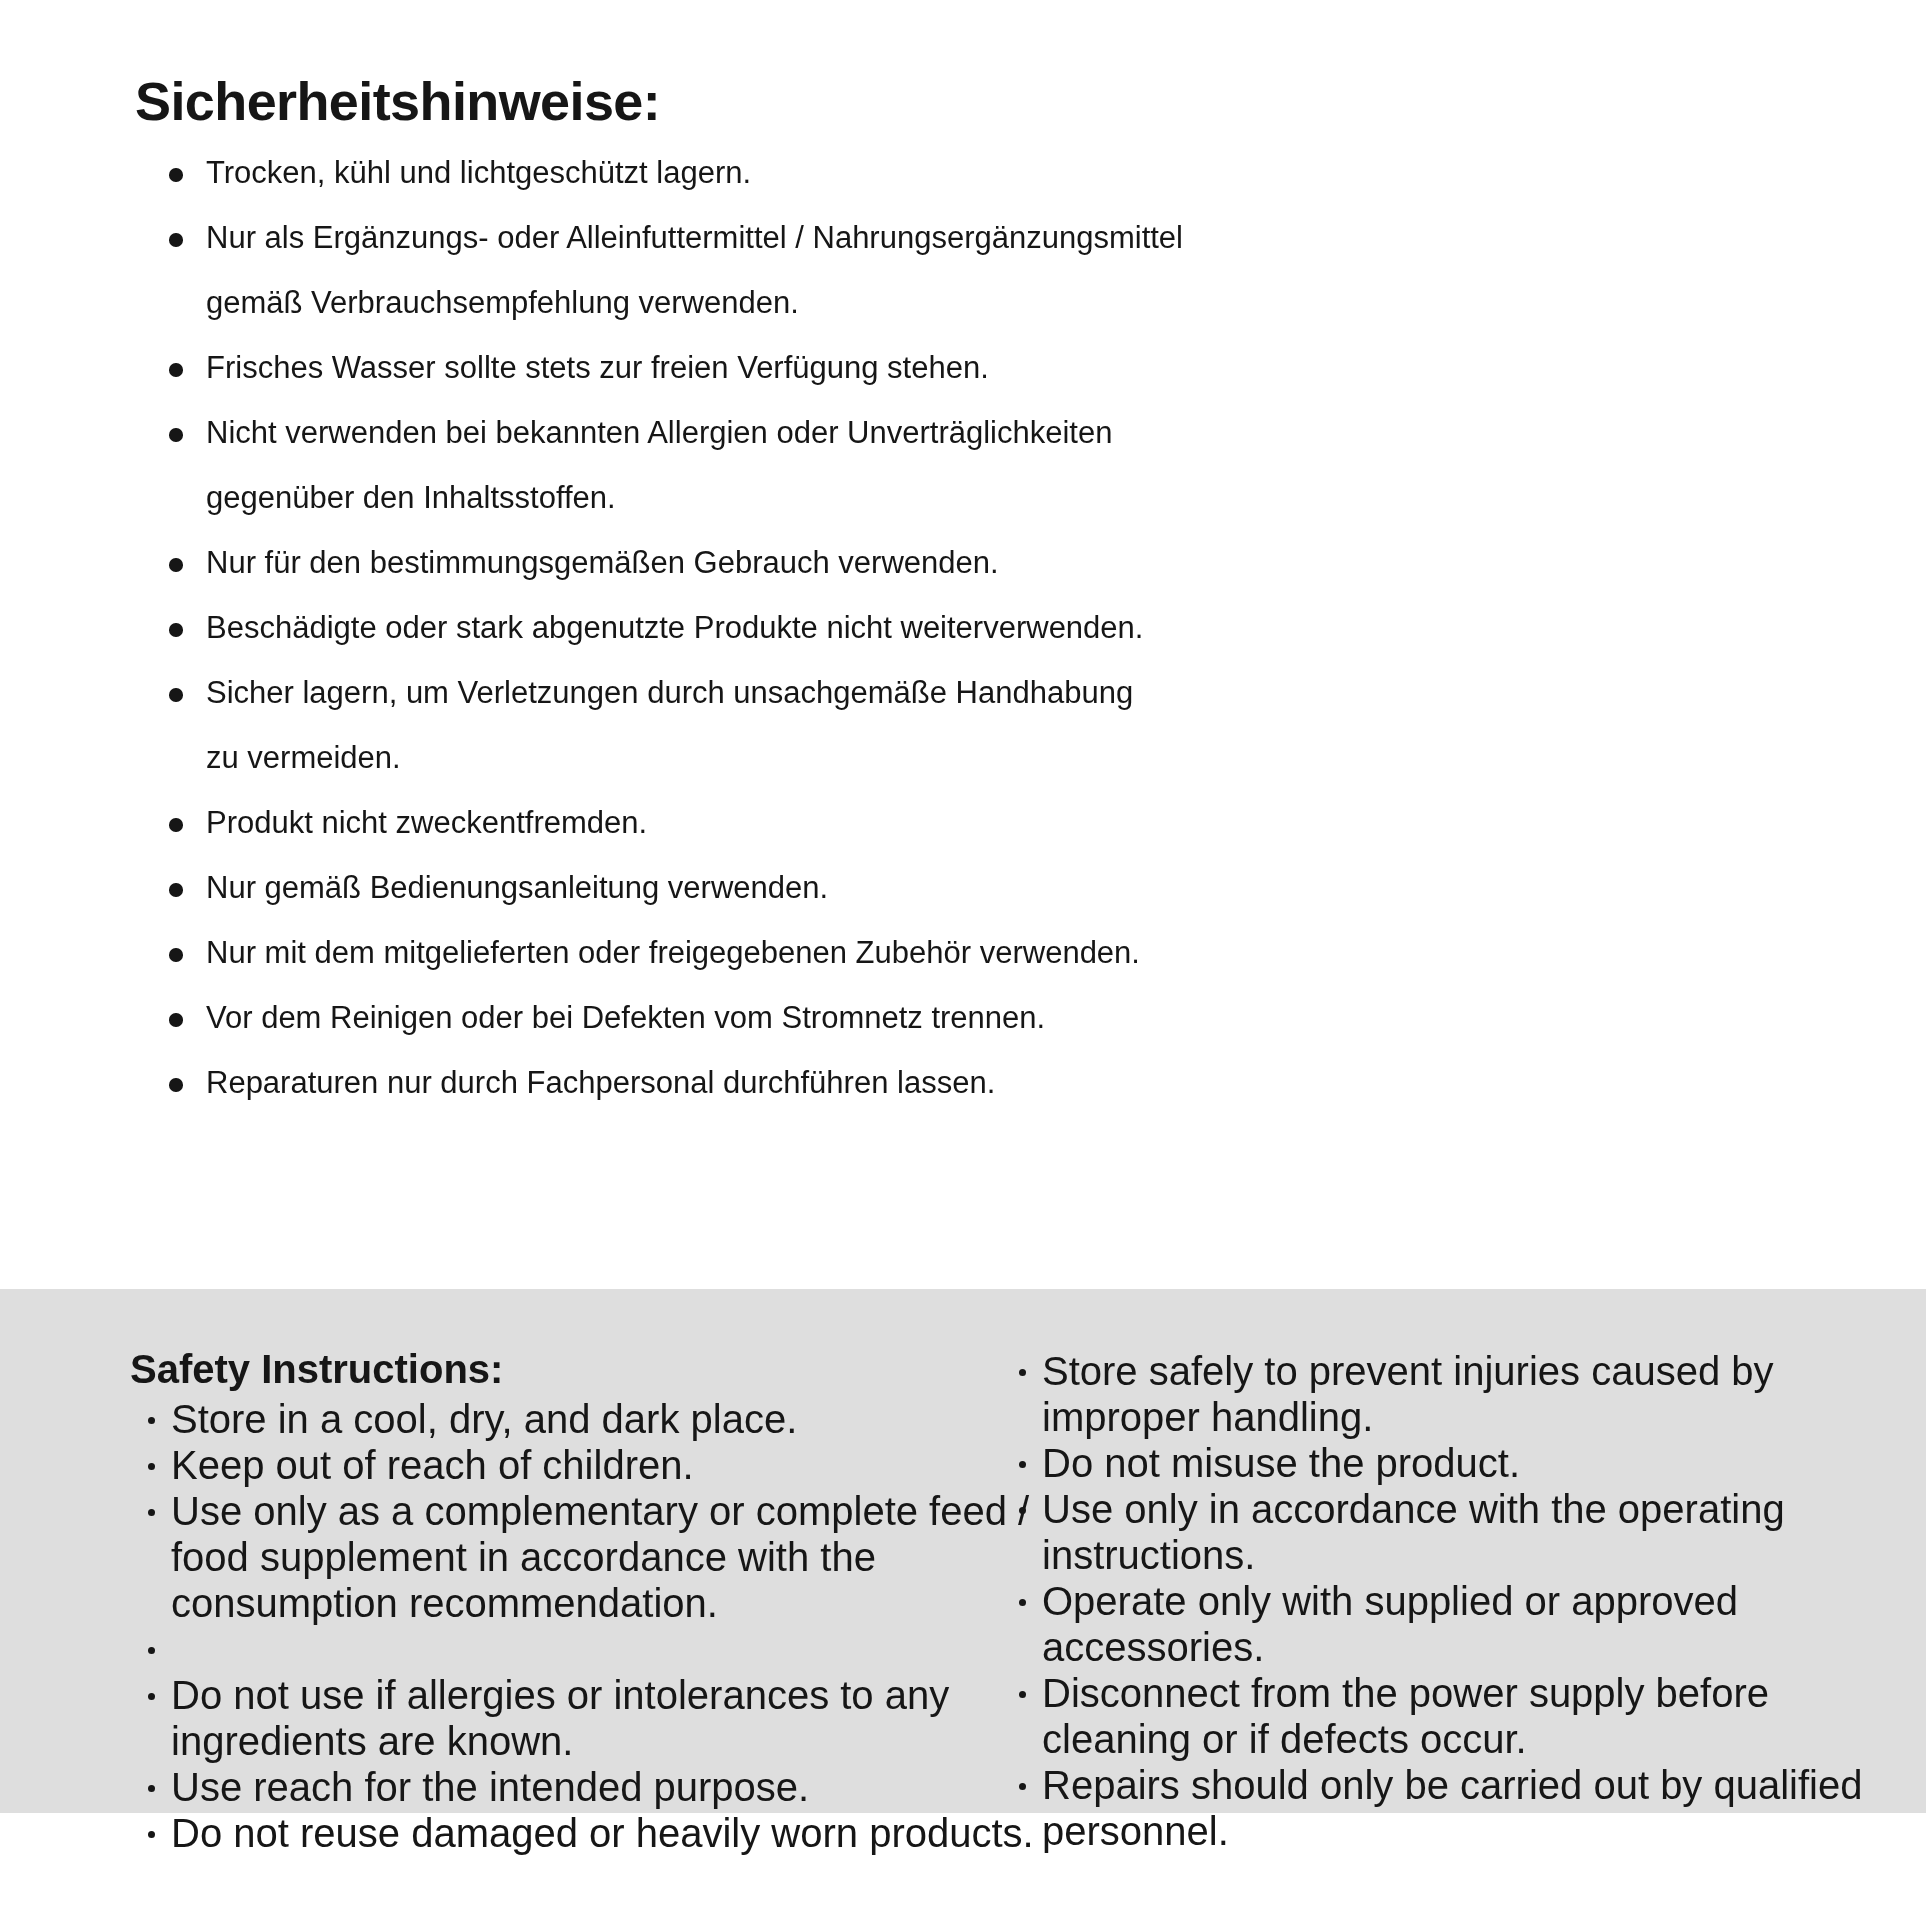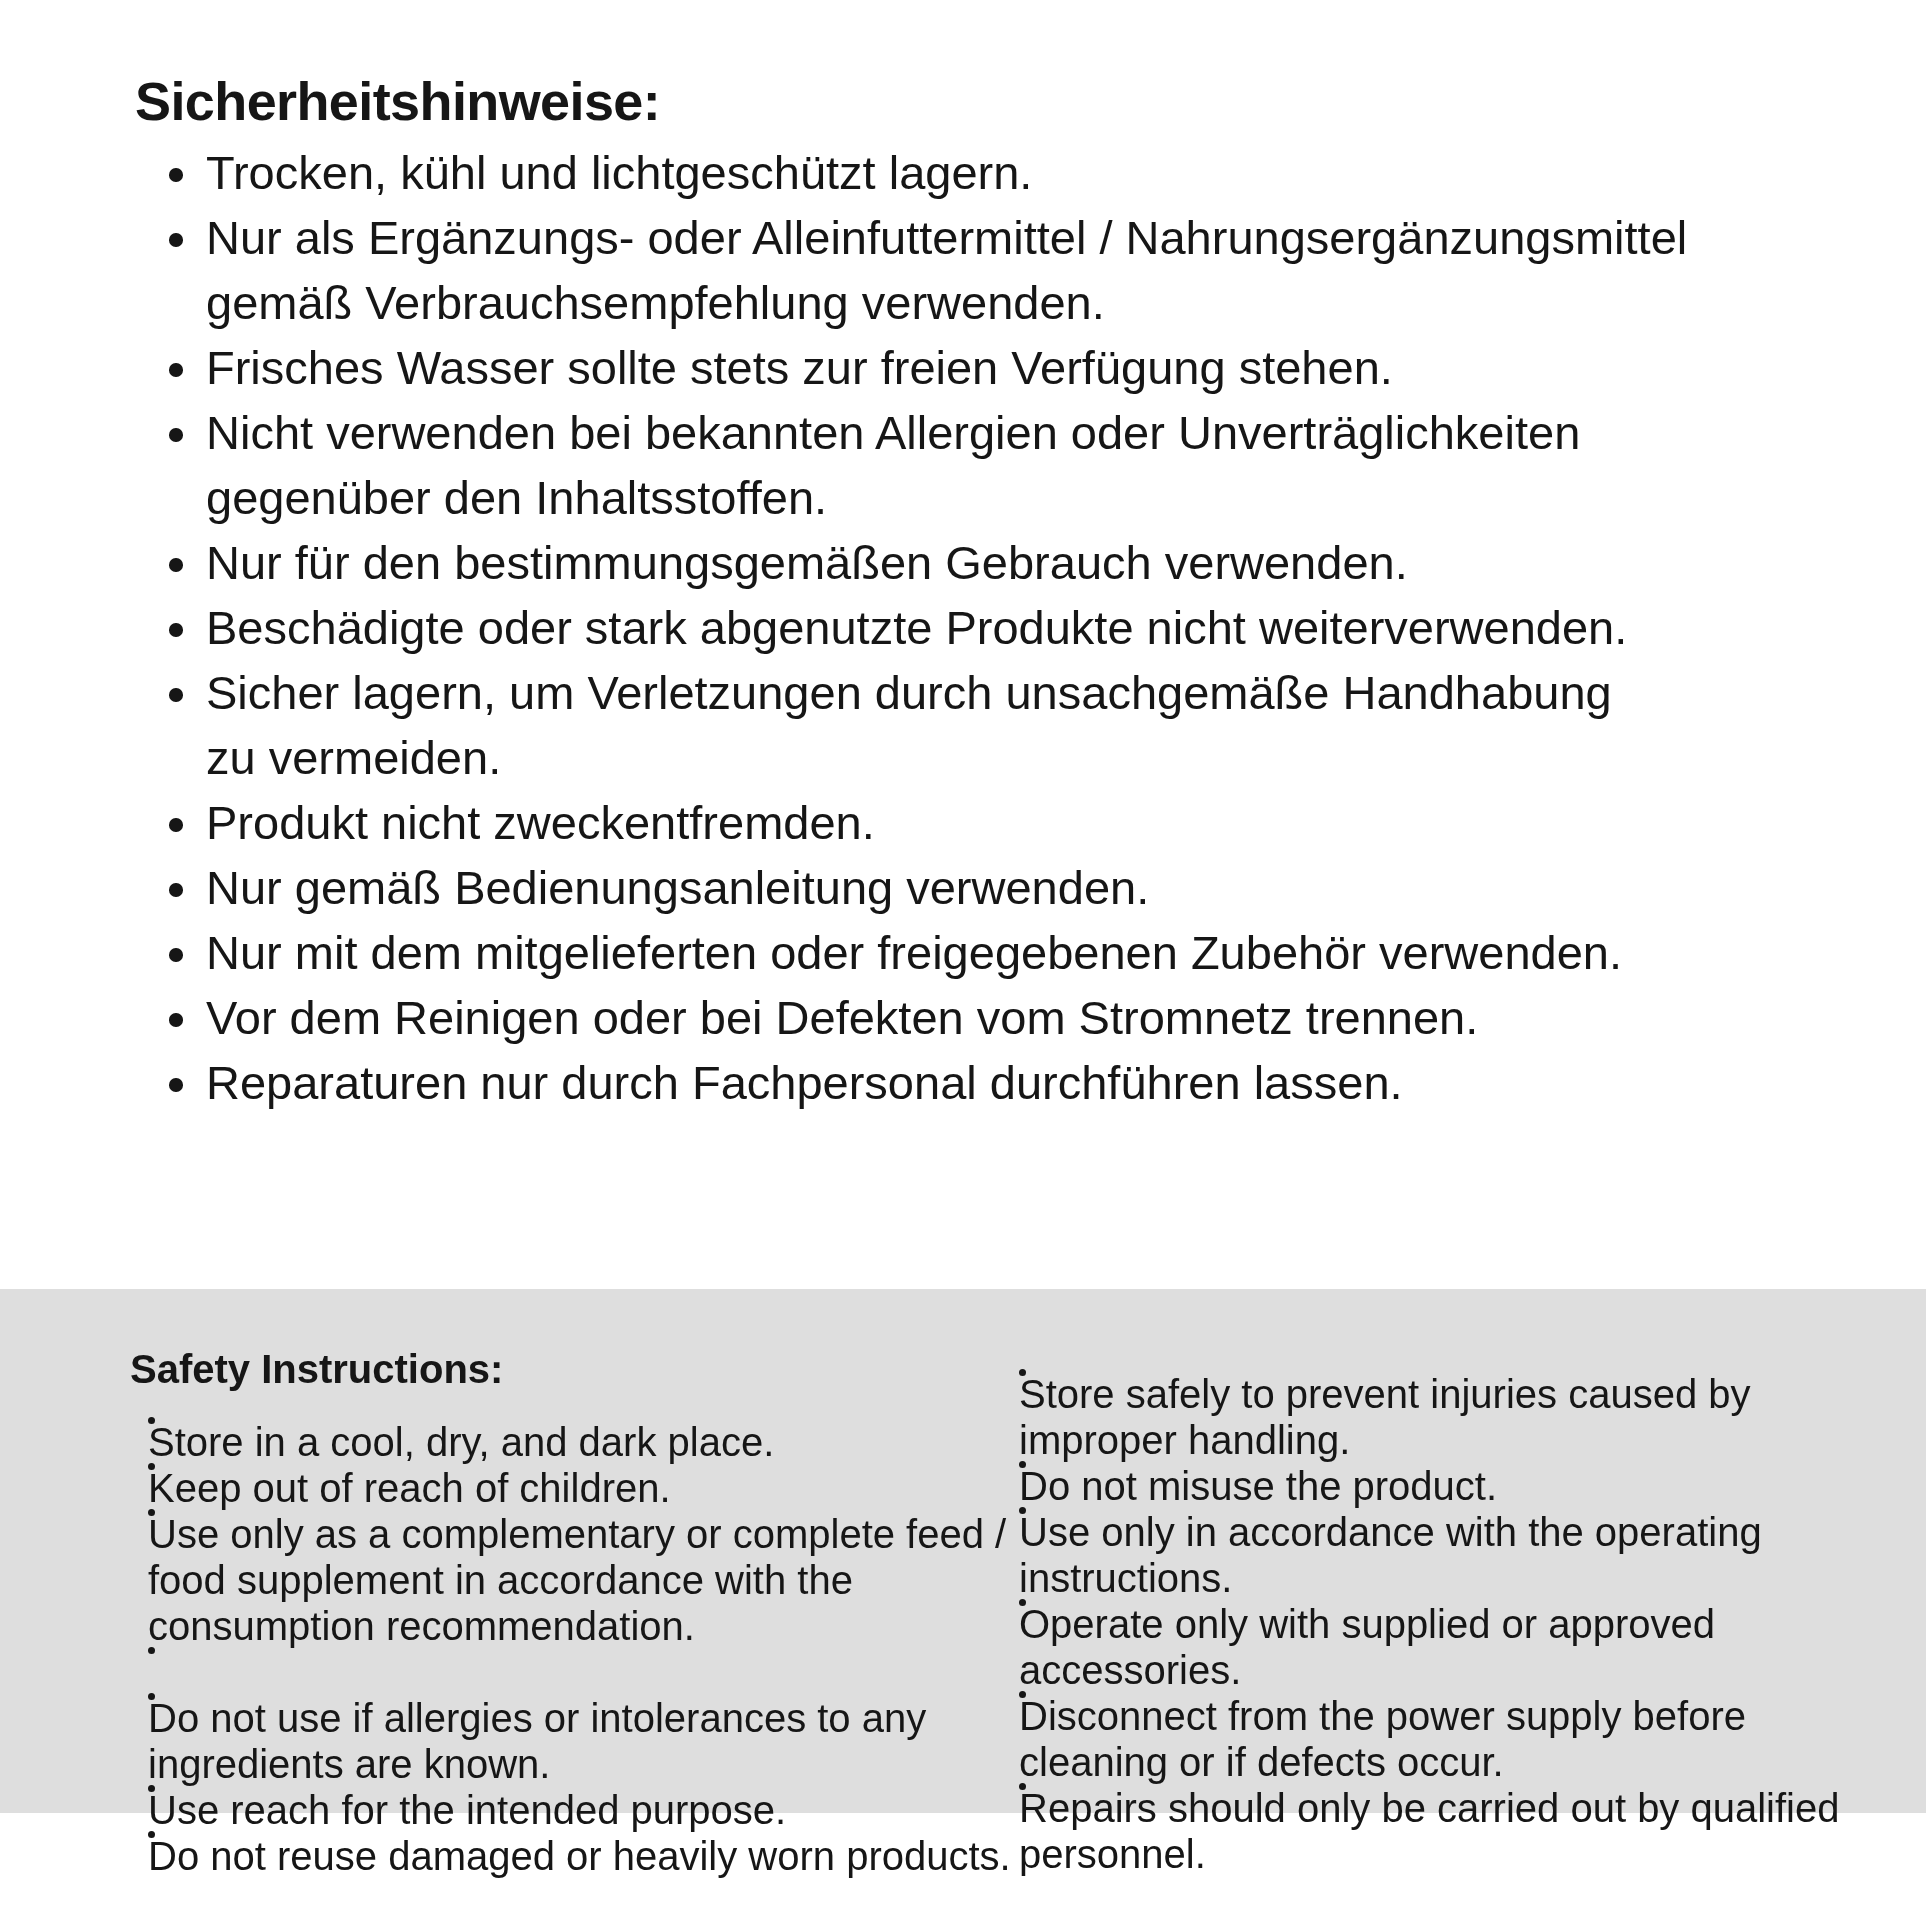--- a/index.html
+++ b/index.html
@@ -12,40 +12,40 @@
     font-family: "Liberation Sans", sans-serif;
   }
 
   
   .de-title {
     position: absolute; left: 135px; top: 74px;
     margin: 0; font-size: 54px; line-height: 54px;
     font-weight: bold; letter-spacing: -0.6px; white-space: nowrap;
   }
   .de-list { position: absolute; left: 169px; top: 140px; }
-  .de-list .line { display: flex; height: 65px; font-size: 47px; line-height: 65px; }
+  .de-list .line { display: flex; height: 65px; font-size: 31px; line-height: 65px; }
   .de-list .marker { flex: 0 0 37px; position: relative; }
   .de-list .dot {
     position: absolute; left: 0; top: 28px;
     width: 13.5px; height: 13.5px; border-radius: 50%;
     background: var(--ink, #161616);
   }
 
   
   .en-panel {
     position: absolute; left: 0; top: 1289px;
     width: 1926px; height: 524px;
     background: var(--panel, #dedede);
   }
   .en-title {
     position: absolute; left: 130px; top: 60px;
     margin: 0; font-size: 40px; line-height: 40px;
     font-weight: bold; white-space: nowrap;
   }
-  .en-list .line { display: flex; height: 46px; font-size: 40px; line-height: 46px; flex-direction: column; }
+  .en-list .line { display: flex; height: 46px; font-size: 40px; line-height: 46px; }
   .en-list .marker { flex: 0 0 23px; position: relative; }
   .en-list .dot {
     position: absolute; left: 0; top: 21px;
     width: 7px; height: 7px; border-radius: 50%;
     background: var(--ink, #161616);
   }
   .en-left  { position: absolute; left: 148px;  top: 107px; }
   .en-right { position: absolute; left: 1019px; top: 59px; }
 
   .text { white-space: nowrap; }

